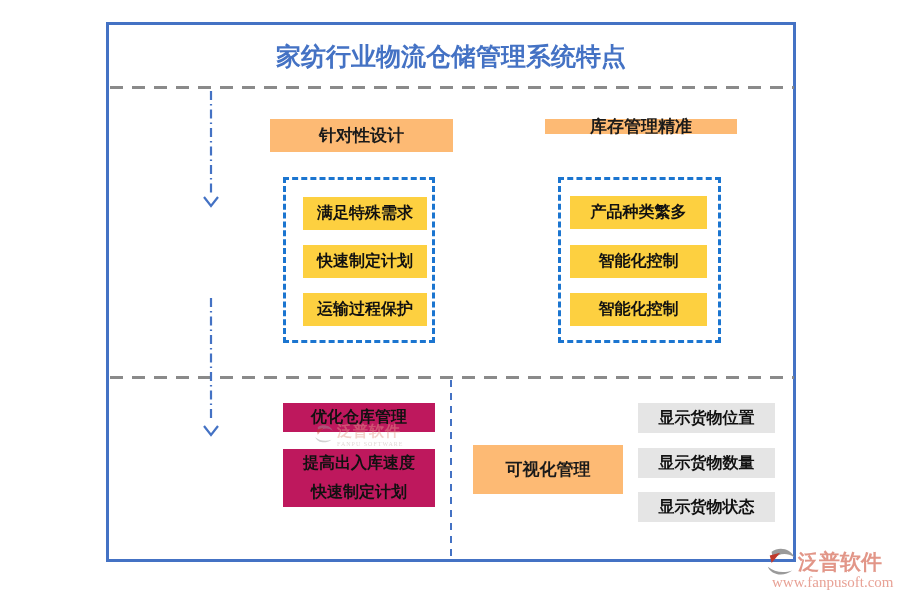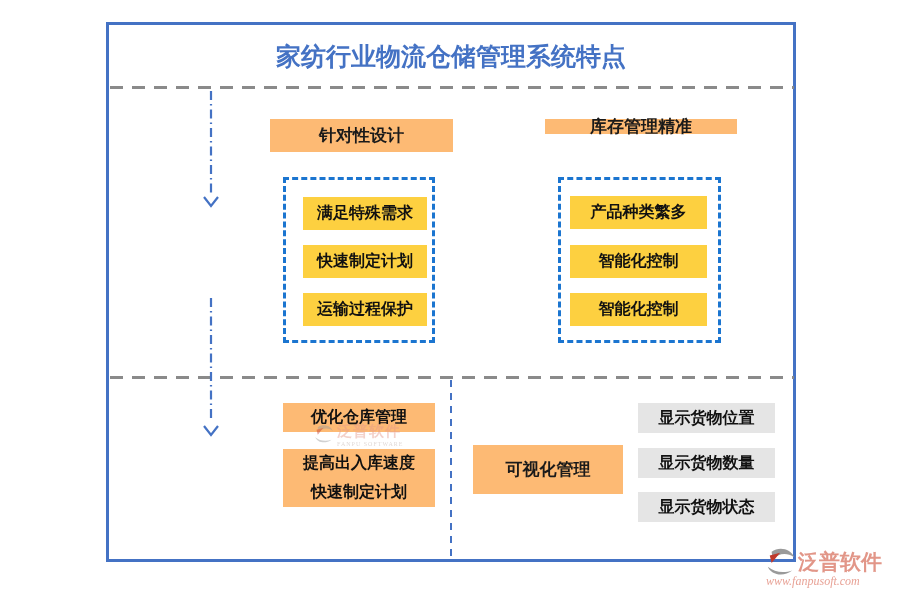--- a/index.html
+++ b/index.html
@@ -28,37 +28,37 @@
   
   .dashbox{border:3px dashed #1b75d0;background:transparent;}
   #group1{left:283px;top:177px;width:152px;height:166px;}
   #group2{left:558px;top:177px;width:163px;height:166px;}
   
   .ybox{background:#fdd040;color:#111;font-weight:bold;font-size:16px;text-align:center;
         display:flex;align-items:center;justify-content:center;}
   .y-l{left:303px;width:124px;height:33px;}
   .y-r{left:570px;width:137px;height:33px;}
   
-  .lbox{background:#fdba74;color:#111;font-weight:bold;font-size:16px;text-align:center;
+  .lbox{background:#be185d;color:#111;font-weight:bold;font-size:16px;text-align:center;
         display:flex;align-items:center;justify-content:center;left:283px;width:152px;height:29px;}
   
   .gbox{background:#e5e5e5;color:#111;font-weight:bold;font-size:16px;text-align:center;
         display:flex;align-items:center;justify-content:center;left:638px;width:137px;height:30px;}
   
   #arrows{left:0;top:0;width:900px;height:600px;pointer-events:none;}
   
   #watermark{left:314px;top:424px;display:flex;align-items:flex-start;opacity:0.45;}
   #watermark .wm-txt{margin-left:3px;line-height:1;}
   #watermark .wm-brand{font-size:15px;font-weight:bold;color:#e59a8c;letter-spacing:1px;}
   #watermark .wm-sub{font-size:6px;color:#b9a8a2;letter-spacing:1px;margin-top:2px;}
   
   #logo{left:766px;top:547px;width:132px;}
   #logo .row{display:flex;align-items:center;}
   #logo .brand{font-size:21px;font-weight:bold;color:#e29688;margin-left:2px;white-space:nowrap;}
-  #logo .url{font-size:12px;color:#e8a296;margin-top:-3px;white-space:nowrap;font-style:italic;}
+  #logo .url{font-size:15px;color:#e8a296;margin-top:-3px;margin-left:6px;white-space:nowrap;}
 </style>
 </head>
 <body>
 
 <div id="stage">
 
   <div id="frame" class="abs"></div>
 
   <div id="title" class="abs">家纺行业物流仓储管理系统特点</div>
 

